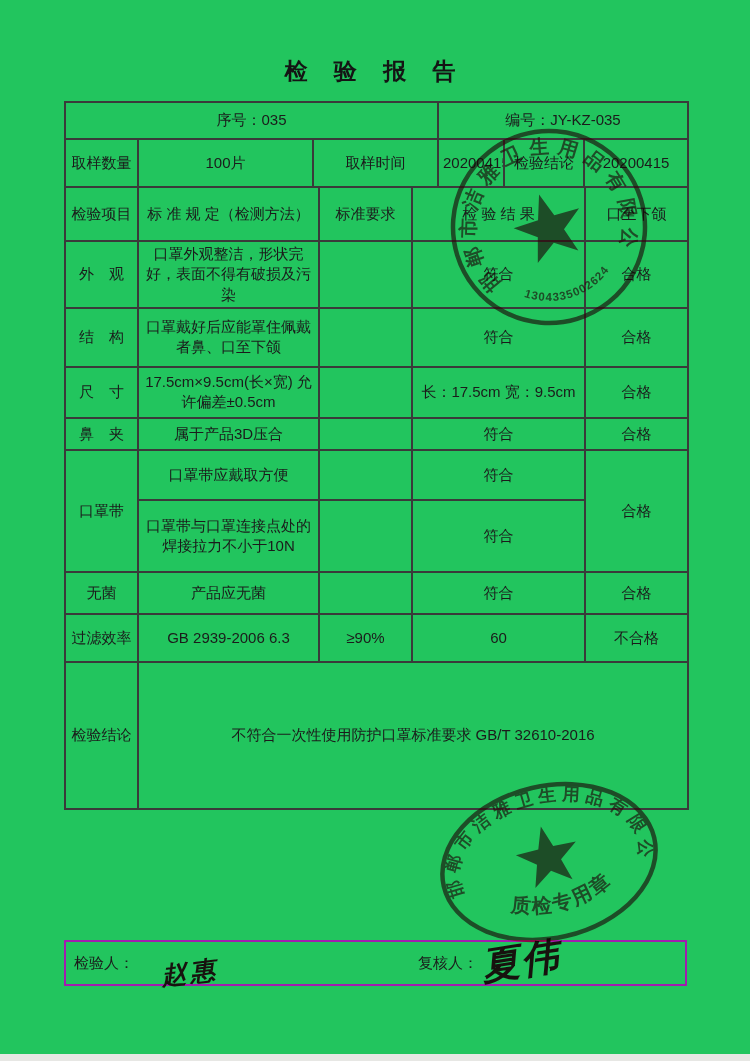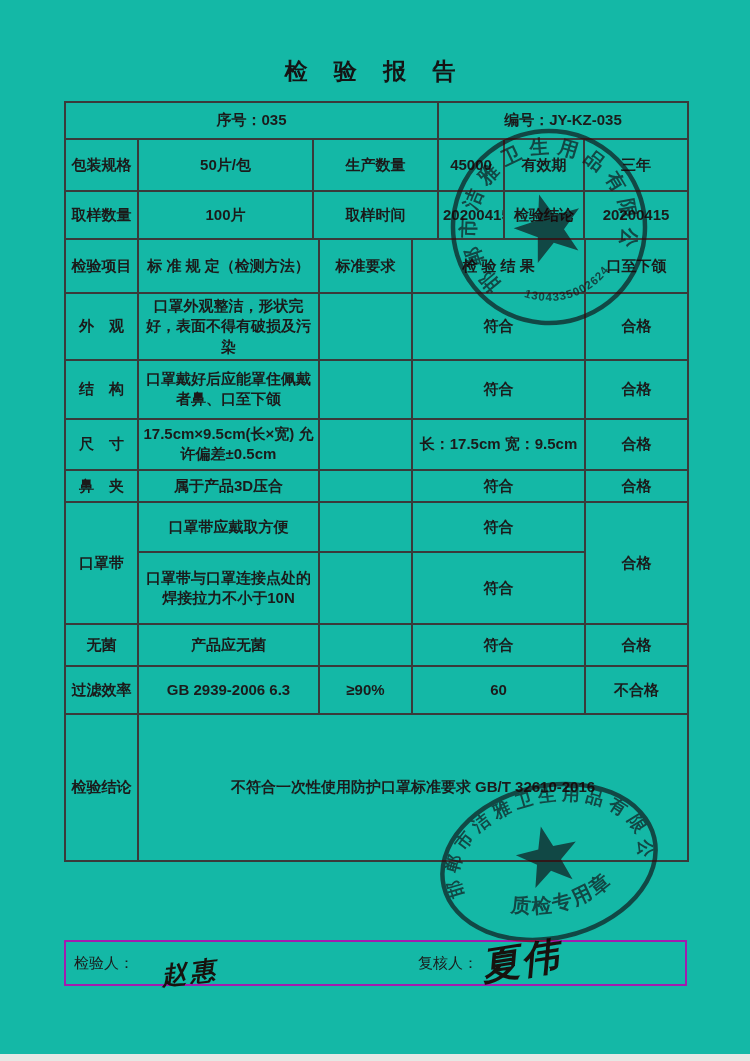--- a/index.html
+++ b/index.html
@@ -1,30 +1,30 @@
 <!DOCTYPE html>
 <html><head>
 <meta charset="utf-8">
 <style>
   * { margin:0; padding:0; box-sizing:border-box; }
   html,body { background:#ffffff; }
   .page {
     position:relative; width:750px; height:1061px; margin:0 auto;
-    background:#14b8a6; overflow:hidden;
+    background:#22c55e; overflow:hidden;
     font-family:"Liberation Sans","DejaVu Sans",sans-serif;
     color:#1c1c1c;
   }
   .page-bottom-edge{ position:absolute; left:0; bottom:0; width:100%; height:7px; background:#e7e7e4;}
   .report-title{
     position:absolute; top:56px; left:0; width:100%;
     text-align:center; font-size:23px; font-weight:bold;
     letter-spacing:10px; color:#141414;
   }
   .doc { position:absolute; left:64px; top:101px; width:623px; }
-  table.t { border-collapse:collapse; width:623px; table-layout:fixed;font-weight:bold; }
+  table.t { border-collapse:collapse; width:623px; table-layout:fixed; }
   table.t td {
     border:2px solid #3a3a3a; text-align:center; vertical-align:middle;
     font-size:15px; color:#1b1b1b; padding:2px 4px; line-height:1.35;
     overflow:hidden;
   }
   table.t + table.t { margin-top:-2px; }
   td.left { text-align:left; padding-left:10px; }
   td.small { font-size:13.5px; }
   td.spec { font-size:14px; }
   .sign-box{
@@ -66,28 +66,20 @@
     <table class="t">
       <colgroup>
         <col style="width:73px">
           <col style="width:175px">
           <col style="width:125px">
         <col style="width:66px">
           <col style="width:80px">
           <col style="width:104px">
       </colgroup>
       <tbody>
-      <tr style="height:52px">
-        <td>包装规格</td>
-        <td>50片/包</td>
-        <td>生产数量</td>
-        <td class="small">45000</td>
-        <td>有效期</td>
-        <td class="small">三年</td>
-      </tr>
       <tr style="height:48px">
         <td>取样数量</td>
         <td>100片</td>
         <td>取样时间</td>
         <td class="small">20200415</td>
         <td>检验结论</td>
         <td class="small">20200415</td>
       </tr>
     </tbody>
       </table>

